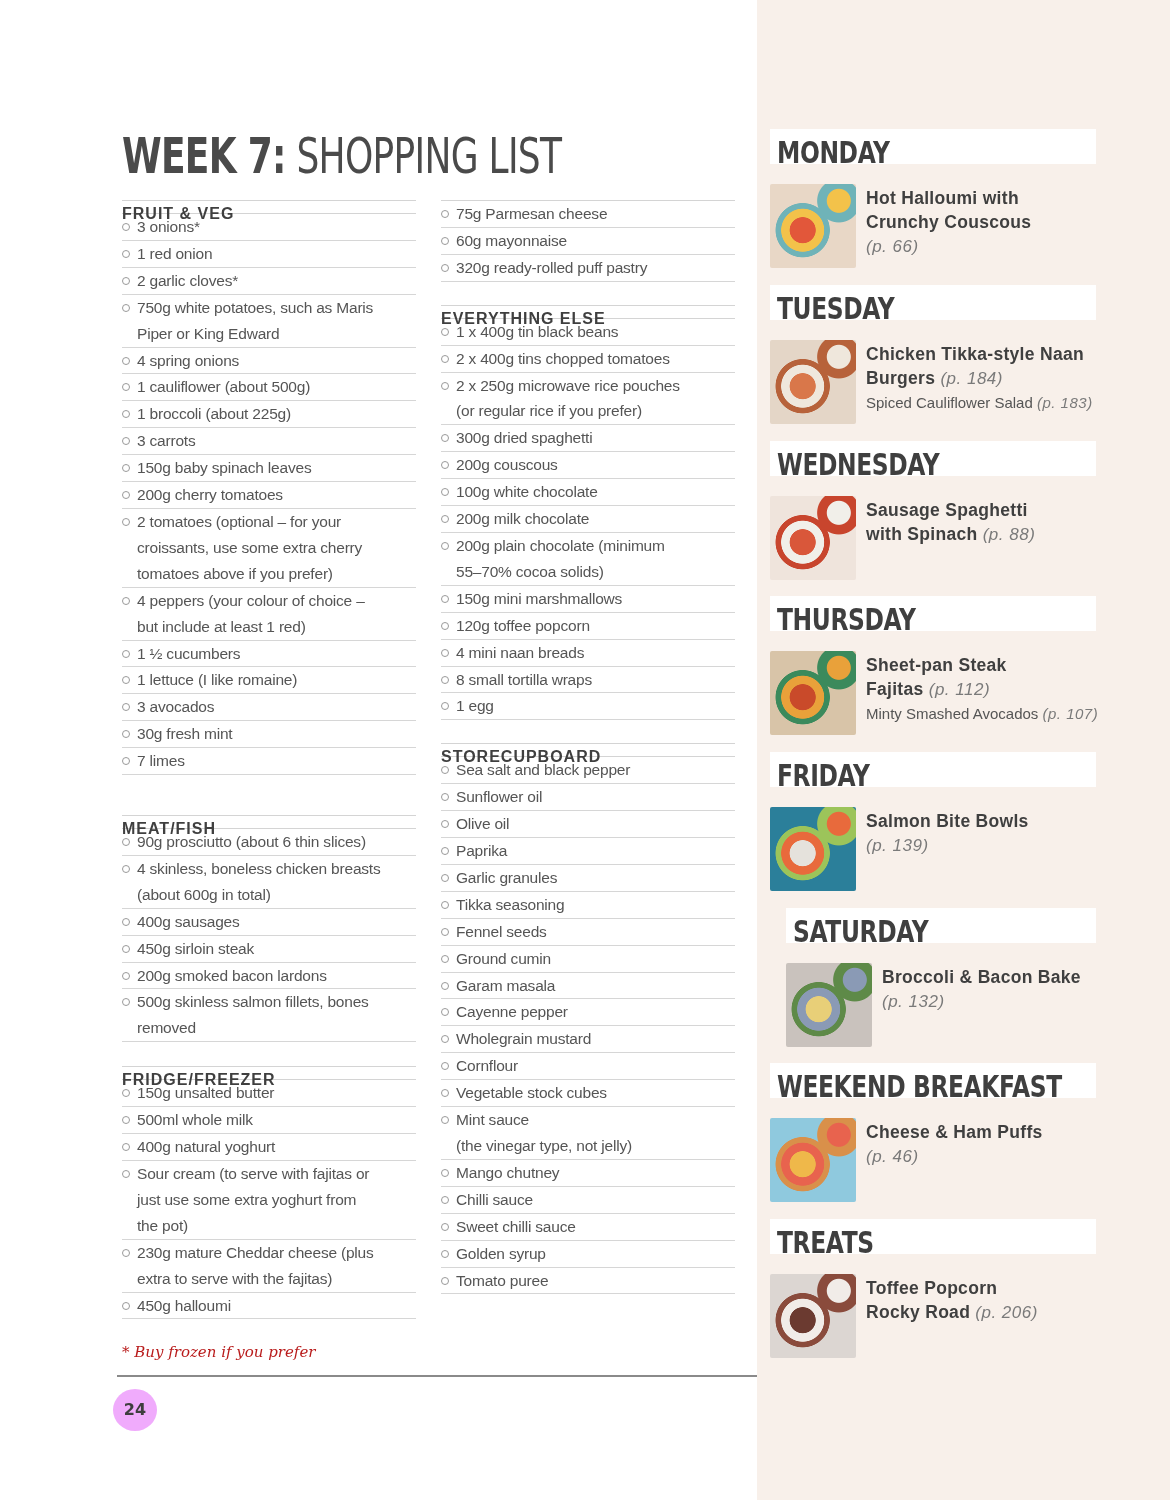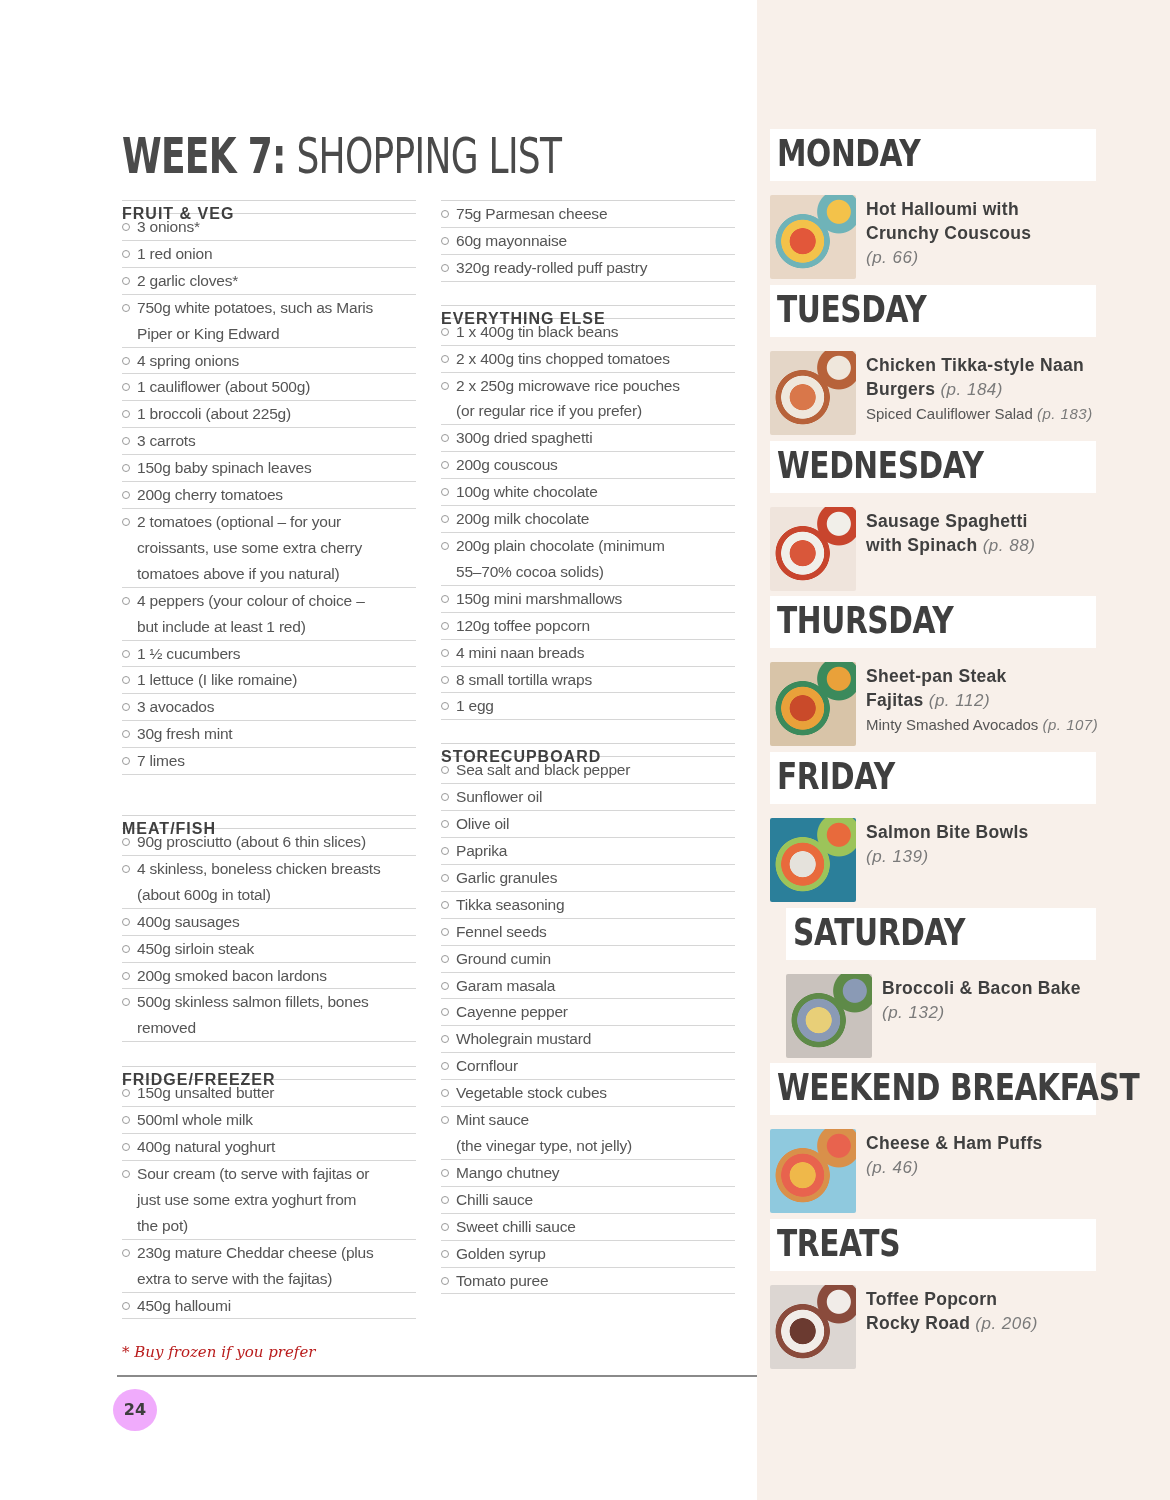--- a/index.html
+++ b/index.html
@@ -21,23 +21,23 @@
   .sec-head { border-top: 1px solid #d4d4d4; border-bottom: 1px solid #d4d4d4; height: 14px; font-size: 16px; font-weight: bold; letter-spacing: 1px; line-height: 26px; color: #3f3f3f; }
   .item { border-bottom: 1px solid #d6d6d6; font-size: 15.5px; line-height: 25.9px; color: #555555; padding-left: 15px; position: relative; letter-spacing: -0.2px; }
   .item .bullet { position: absolute; left: 0; top: 9px; width: 8px; height: 8px; border: 1px solid #9a9a9a; border-radius: 50%; }
   .col.c2 .first-rule { border-top: 1px solid #d4d4d4; }
 
   .footnote { position: absolute; left: 122px; top: 1343px; font-family: "DejaVu Serif", serif; font-style: italic; font-size: 15px; color: #b91c1c; }
   .bottom-rule { position: absolute; left: 117px; top: 1375px; width: 640px; height: 2px; background: #8a8a8a; }
   .page-badge { position: absolute; left: 113px; top: 1389px; width: 44px; height: 42px; border-radius: 50%; background: #f0abfc; font-family: "DejaVu Sans", sans-serif; font-weight: bold; font-size: 16px; color: #3d3d3d; text-align: center; line-height: 42px; transform: none; }
 
   .day { position: absolute; left: 770px; width: 326px; }
-  .day-head { background: #ffffff; height: 52px; padding-left: 7px; font-family: "DejaVu Sans", sans-serif; font-weight: bold; font-size: 38px; line-height: 48px; color: #3f3f3f; white-space: nowrap; }
+  .day-head { background: #ffffff; height: 35px; padding-left: 7px; font-family: "DejaVu Sans", sans-serif; font-weight: bold; font-size: 30px; line-height: 48px; color: #3f3f3f; white-space: nowrap; }
   .day-head span { display: inline-block; transform: scaleX(0.78); transform-origin: left center; letter-spacing: -0.5px; }
-  .day-body { position: relative; height: 86px; margin-top: 14px; }
+  .day-body { position: relative; height: 86px; margin-top: 20px; }
   .thumb { position: absolute; left: 0; top: 0; width: 86px; height: 84px; border-radius: 2px; overflow: hidden; }
   .recipe { position: absolute; left: 96px; top: 2px; width: 260px; }
   .recipe .name { font-size: 17.5px; font-weight: bold; line-height: 24px; color: #3f3f3f; letter-spacing: 0.3px; }
   .recipe .pg { font-style: italic; font-weight: normal; color: #7a7a7a; font-size: 17px; letter-spacing: 0.5px; }
   .recipe .side { font-size: 15px; line-height: 24px; color: #555555; white-space: nowrap; }
   .recipe .side .pg { font-size: 15px; }
 </style>
 </head>
 <body>
 
@@ -54,21 +54,21 @@
       <div class="item"><span class="bullet"></span><span>3 onions*</span></div>
       <div class="item"><span class="bullet"></span><span>1 red onion</span></div>
       <div class="item"><span class="bullet"></span><span>2 garlic cloves*</span></div>
       <div class="item"><span class="bullet"></span><span>750g white potatoes, such as Maris</span><br><span>Piper or King Edward</span></div>
       <div class="item"><span class="bullet"></span><span>4 spring onions</span></div>
       <div class="item"><span class="bullet"></span><span>1 cauliflower (about 500g)</span></div>
       <div class="item"><span class="bullet"></span><span>1 broccoli (about 225g)</span></div>
       <div class="item"><span class="bullet"></span><span>3 carrots</span></div>
       <div class="item"><span class="bullet"></span><span>150g baby spinach leaves</span></div>
       <div class="item"><span class="bullet"></span><span>200g cherry tomatoes</span></div>
-      <div class="item"><span class="bullet"></span><span>2 tomatoes (optional – for your</span><br><span>croissants, use some extra cherry</span><br><span>tomatoes above if you natural)</span></div>
+      <div class="item"><span class="bullet"></span><span>2 tomatoes (optional – for your</span><br><span>croissants, use some extra cherry</span><br><span>tomatoes above if you prefer)</span></div>
       <div class="item"><span class="bullet"></span><span>4 peppers (your colour of choice –</span><br><span>but include at least 1 red)</span></div>
       <div class="item"><span class="bullet"></span><span>1 ½ cucumbers</span></div>
       <div class="item"><span class="bullet"></span><span>1 lettuce (I like romaine)</span></div>
       <div class="item"><span class="bullet"></span><span>3 avocados</span></div>
       <div class="item"><span class="bullet"></span><span>30g fresh mint</span></div>
       <div class="item"><span class="bullet"></span><span>7 limes</span></div>
     </div>
     <div class="section" style="margin-bottom: 24px; margin-top: 40px;">
       <div class="sec-head">MEAT/FISH</div>
       <div class="item"><span class="bullet"></span><span>90g prosciutto (about 6 thin slices)</span></div>

